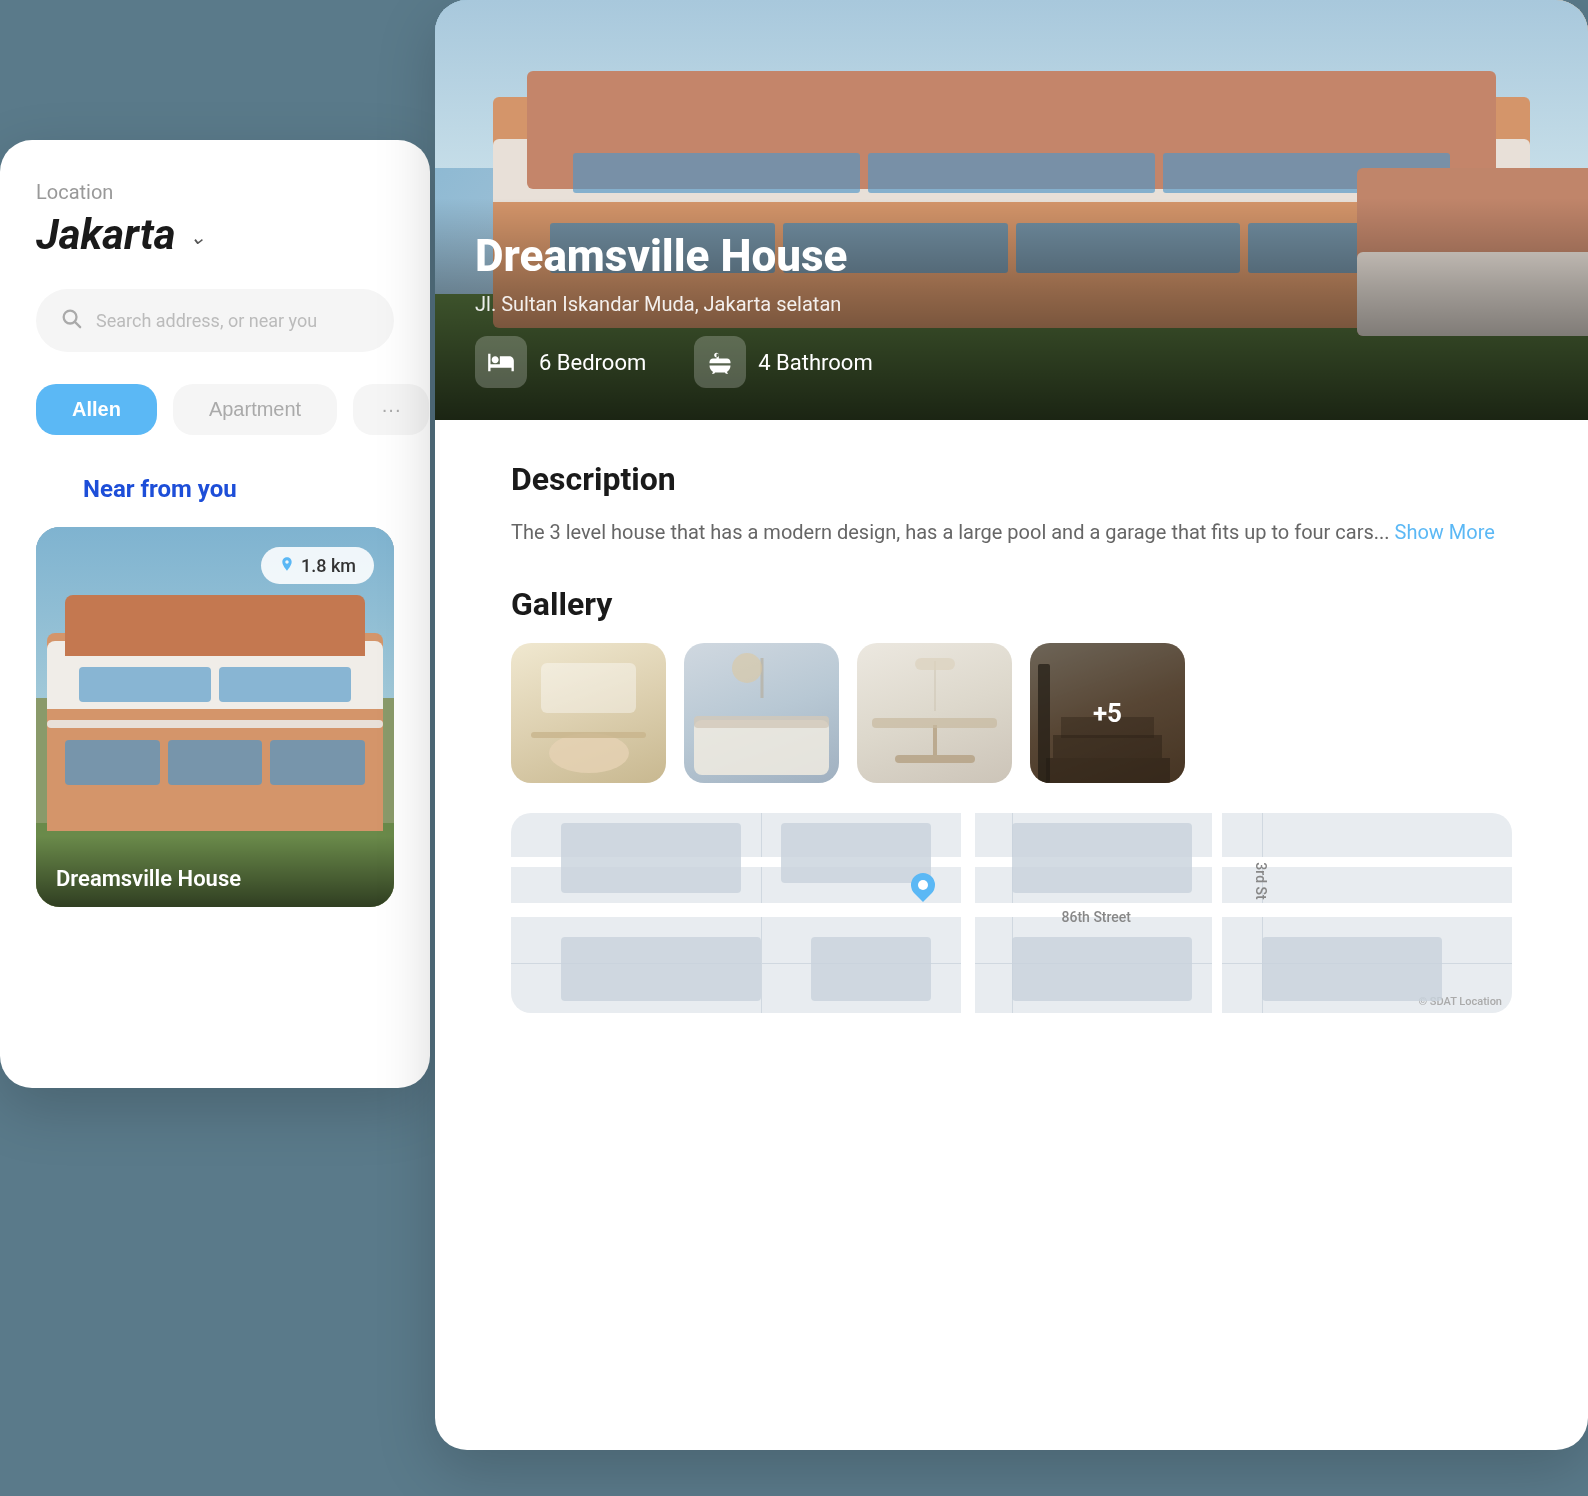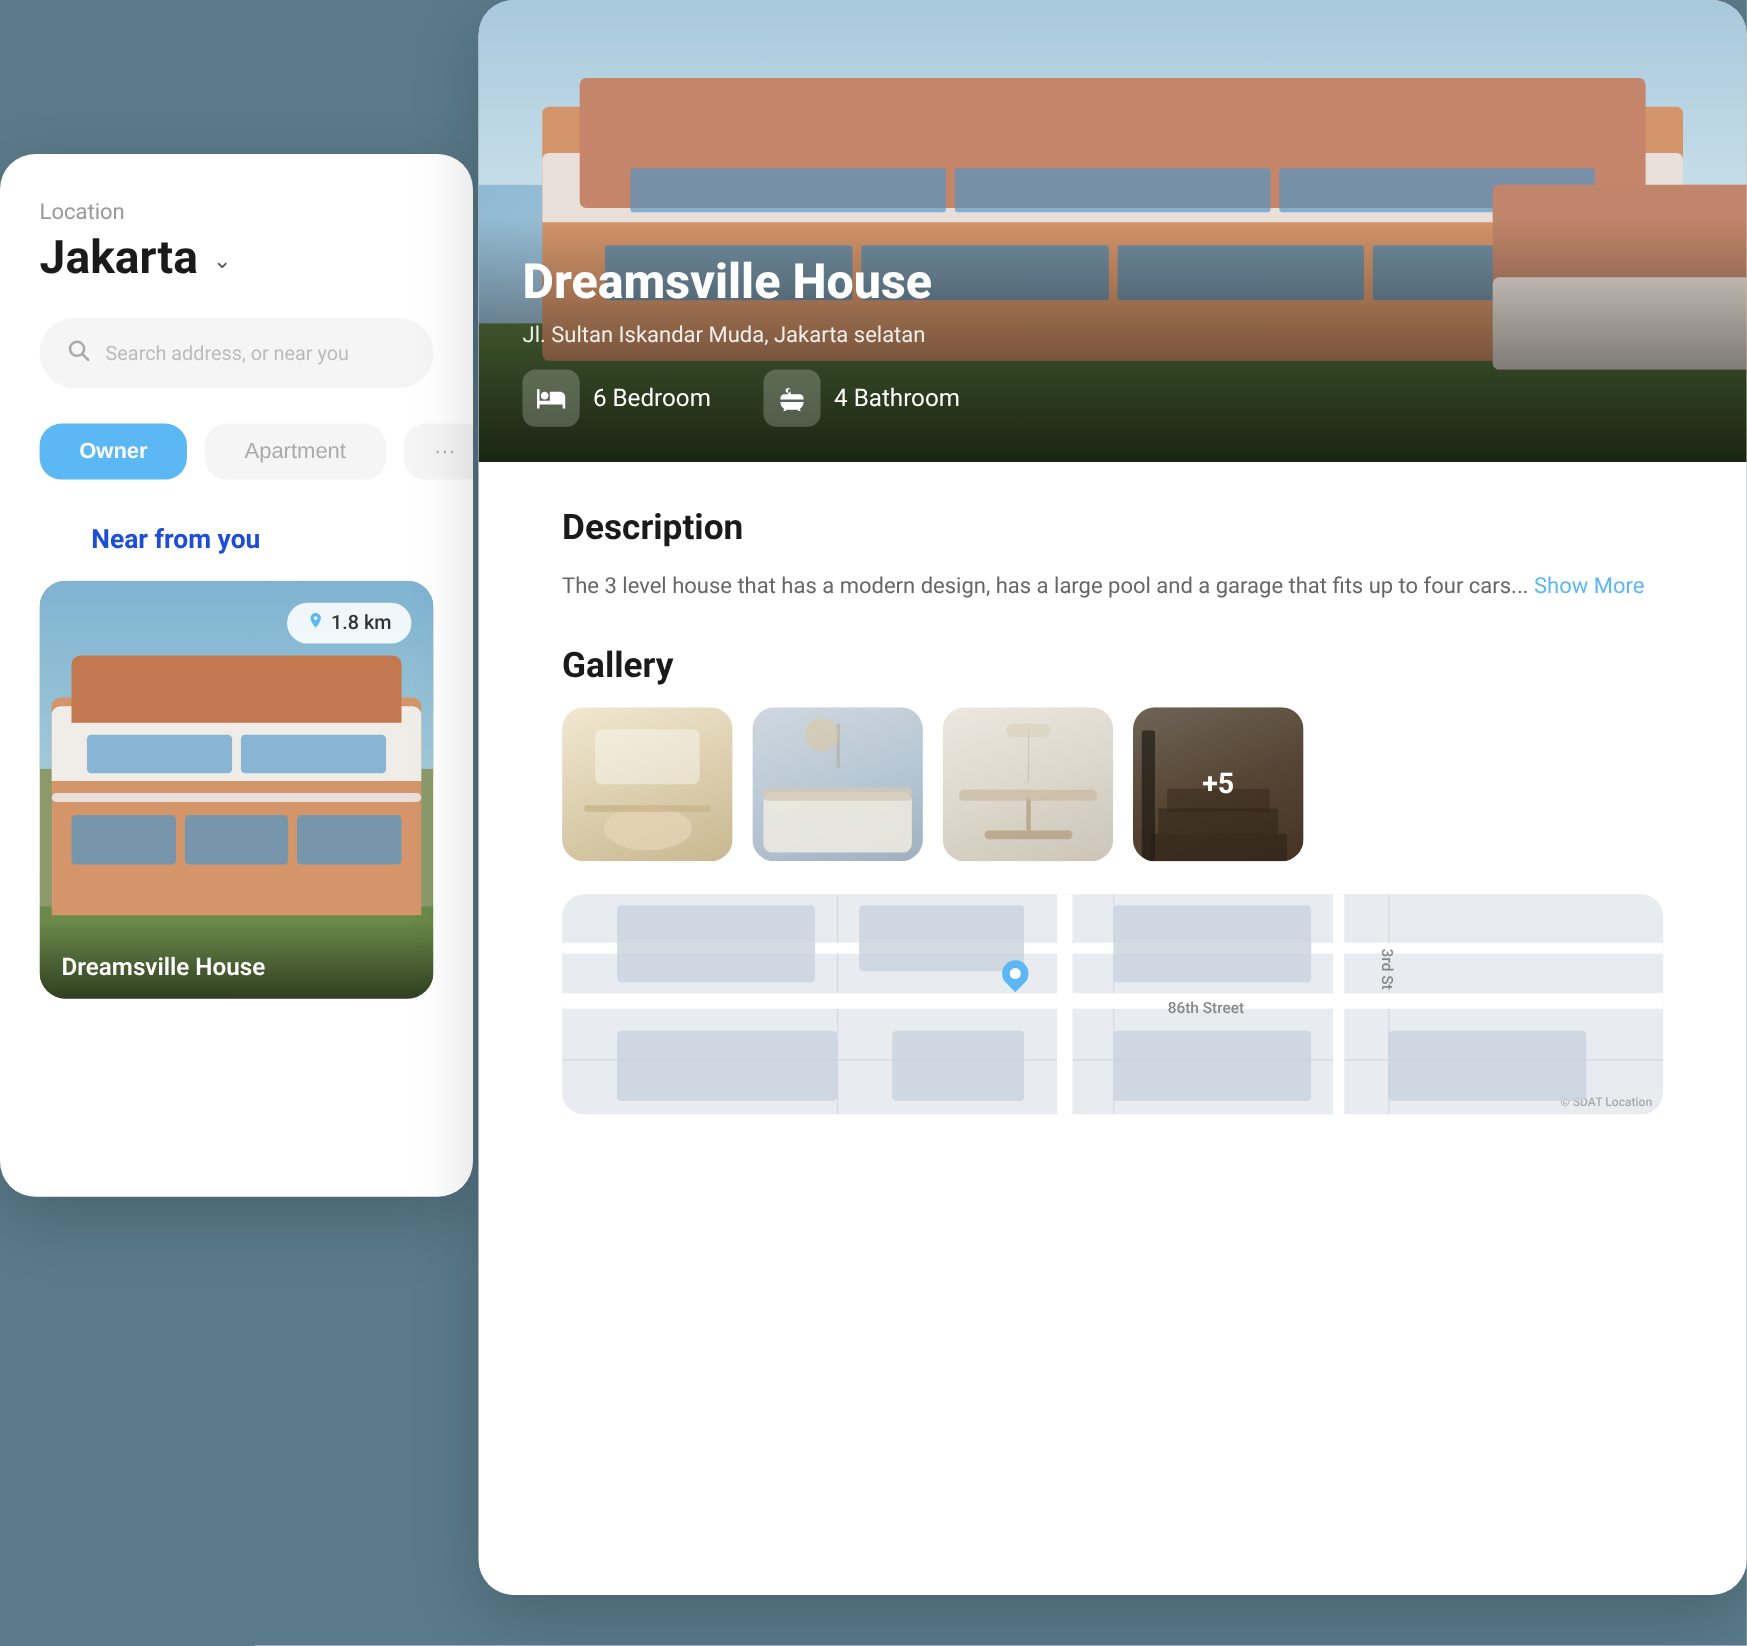--- a/index.html
+++ b/index.html
@@ -30,20 +30,21 @@
       font-size: 20px;
       color: #999;
       margin-bottom: 6px;
     }
 
     .location-row {
       display: flex;
       align-items: center;
       gap: 10px;
       margin-bottom: 30px;
+      font-style: italic;
     }
 
     .location-city {
       font-size: 42px;
       font-weight: 700;
       color: #1a1a1a;
     }
 
     .chevron-down {
       width: 24px;
@@ -467,21 +468,21 @@
     <span class="search-icon-wrap">
       <svg width="22" height="22" viewBox="0 0 24 24" fill="none" stroke="#aaa" stroke-width="2.5" stroke-linecap="round">
         <circle cx="11" cy="11" r="7"></circle>
         <line x1="16.5" y1="16.5" x2="22" y2="22"></line>
       </svg>
     </span>
     <span class="search-text">Search address, or near you</span>
   </div>
 
   <div class="filter-tabs">
-    <button class="tab-active">Owner</button>
+    <button class="tab-active">Allen</button>
     <button class="tab-inactive">Apartment</button>
     <button class="tab-third">···</button>
   </div>
 
   <div class="near-from-you">Near from you</div>
 
   <div class="property-card">
     <div class="property-image">
 
       <div class="house-img-sim">

